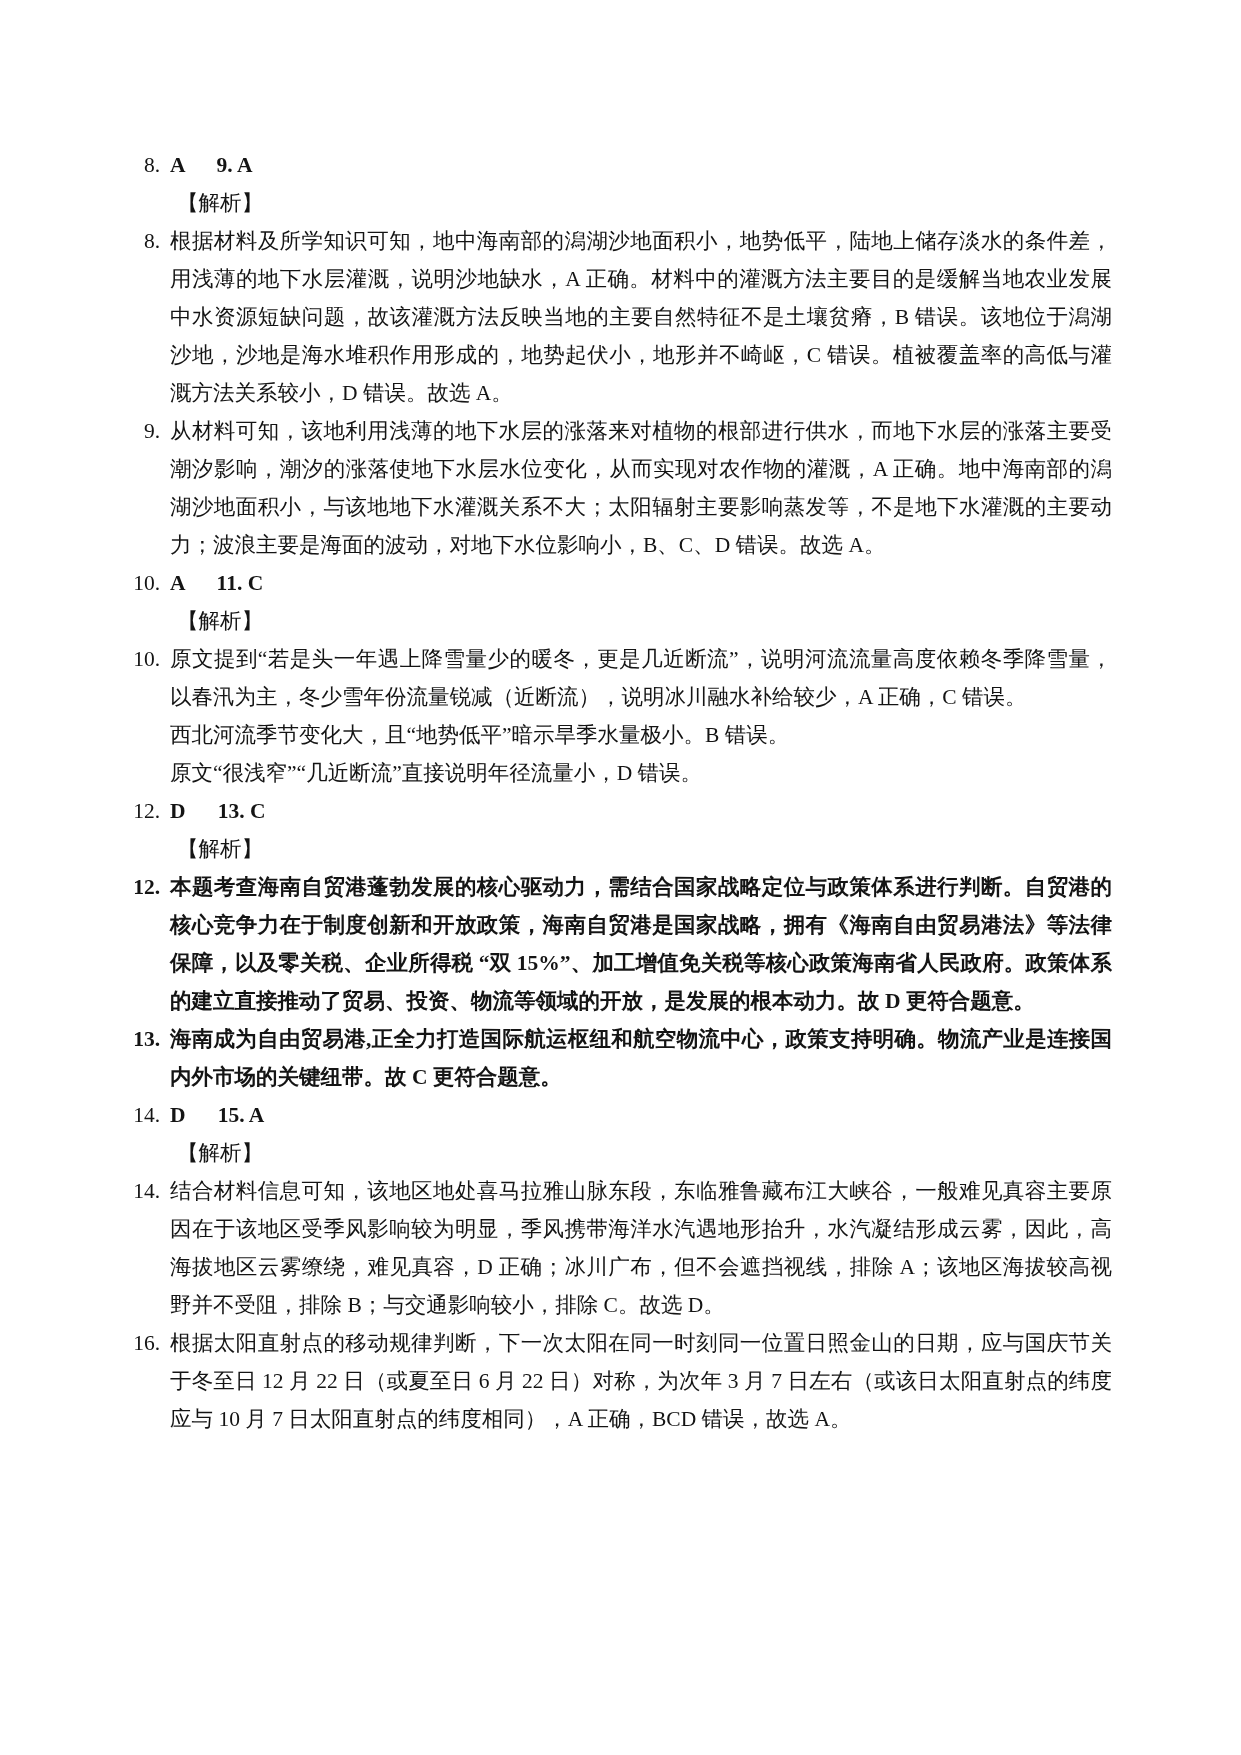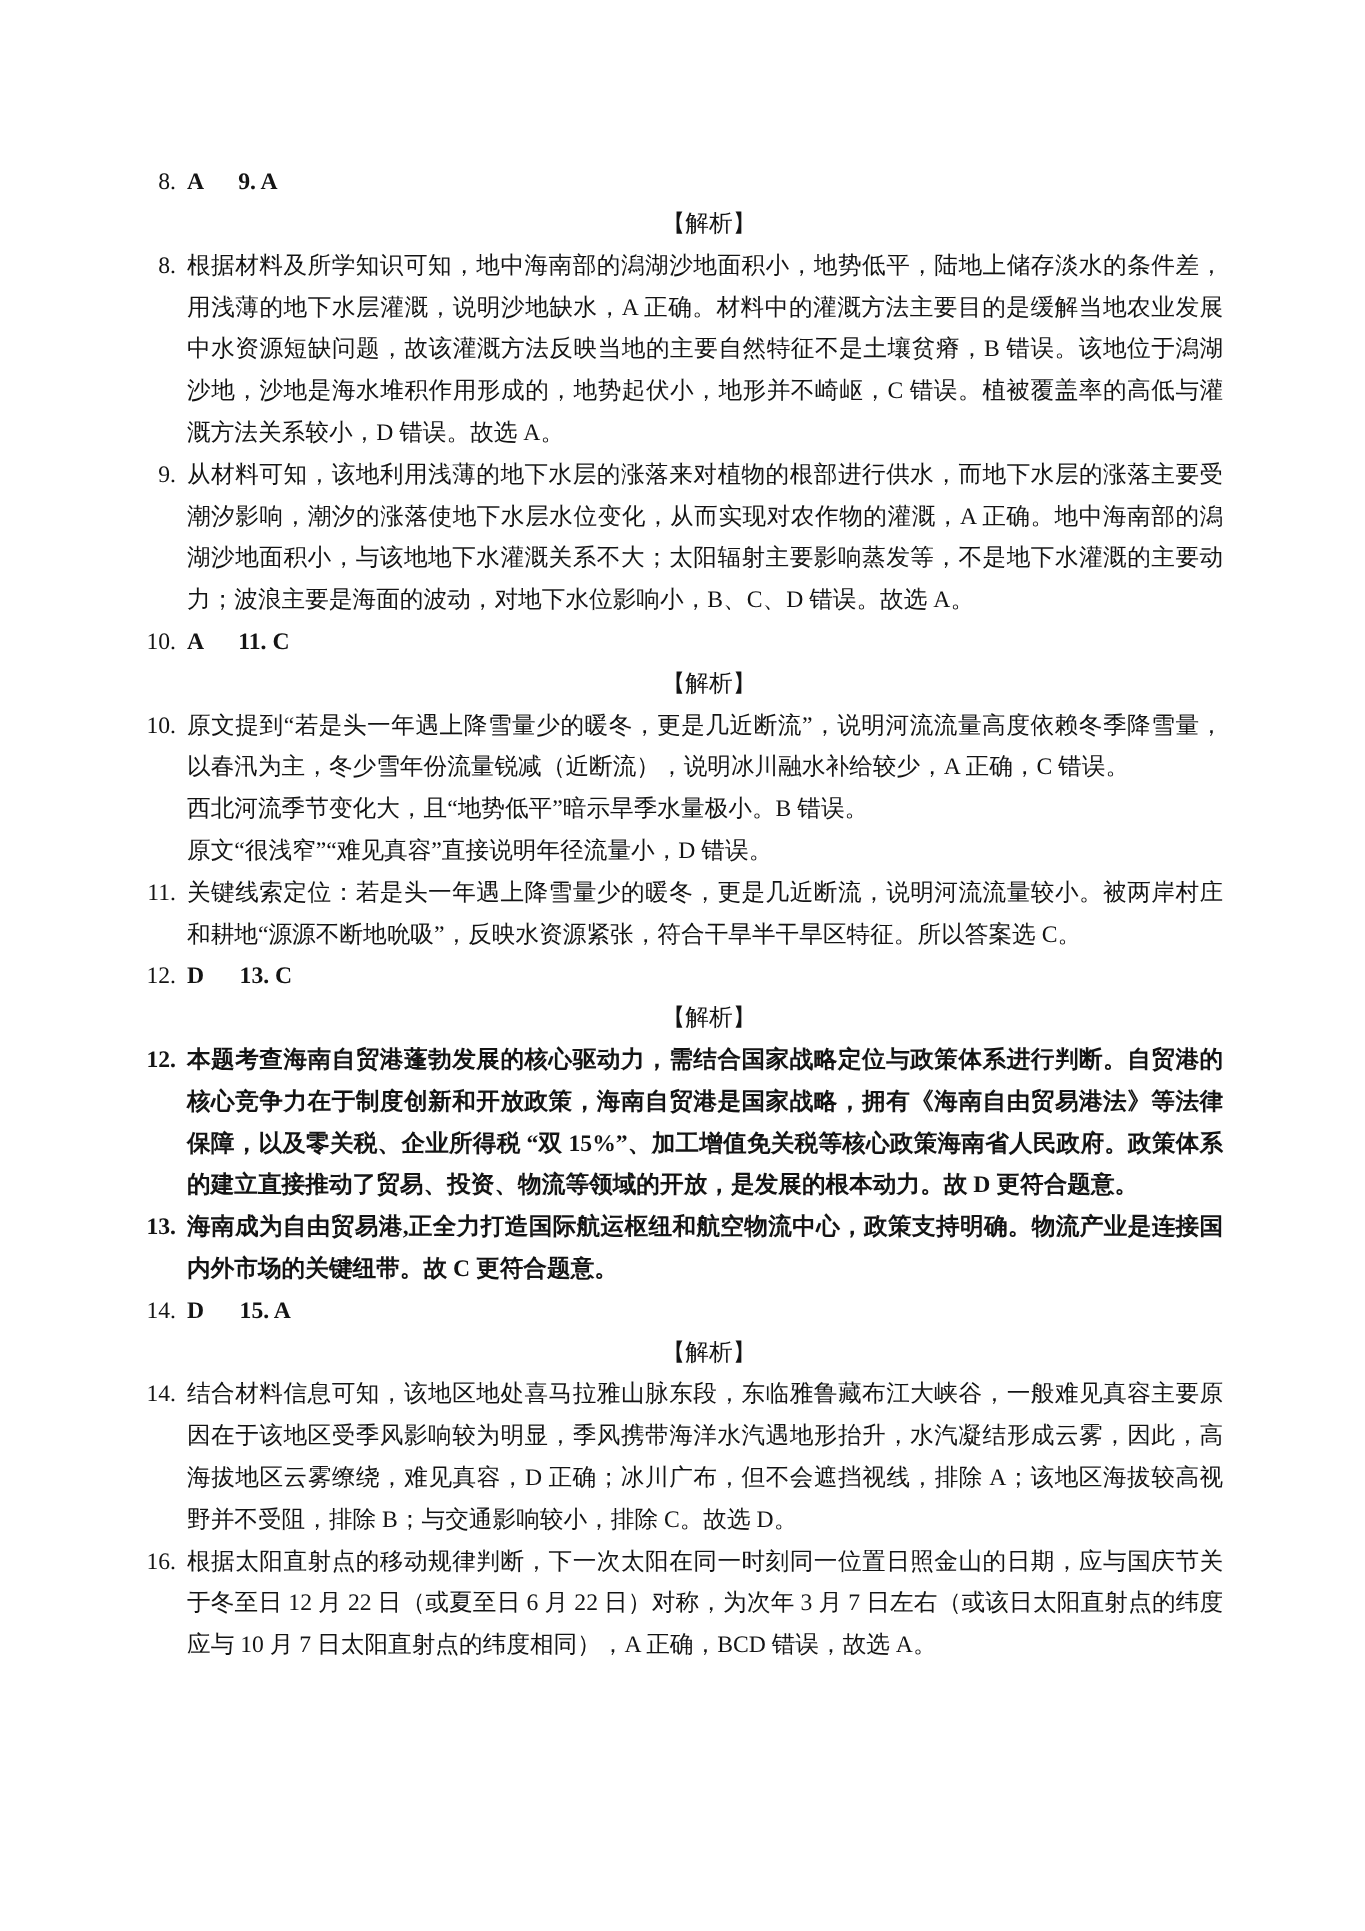--- a/index.html
+++ b/index.html
@@ -36,21 +36,21 @@
     width: 46px;
     text-align: right;
     white-space: pre;
   }
   .rest {
     white-space: pre-wrap;
     font-weight: bold;
   }
   .label-row {
     padding-left: 0;
-    text-align: center;
+    text-align: left;
     margin-left: 29px;
   }
   .bold-item {
     font-weight: 600;
   }
   .block {
     text-align: justify;
   }
 </style>
 </head>
@@ -75,25 +75,21 @@
 
     <div class="row">
       <span class="num">10.</span>
       <span class="rest">A      11. C</span>
     </div>
     <div class="row label-row">【解析】</div>
     <div class="row">
       <span class="num">10.</span>
       <div class="block">原文提到“若是头一年遇上降雪量少的暖冬，更是几近断流”，说明河流流量高度依赖冬季降雪量，以春汛为主，冬少雪年份流量锐减（近断流），说明冰川融水补给较少，A 正确，C 错误。</div>
       <div class="block">西北河流季节变化大，且“地势低平”暗示旱季水量极小。B 错误。</div>
-      <div class="block">原文“很浅窄”“难见真容”直接说明年径流量小，D 错误。</div>
-    </div>
-    <div class="row">
-      <span class="num">11.</span>
-      <div class="block">关键线索定位：若是头一年遇上降雪量少的暖冬，更是几近断流，说明河流流量较小。被两岸村庄和耕地“源源不断地吮吸”，反映水资源紧张，符合干旱半干旱区特征。所以答案选 C。</div>
+      <div class="block">原文“很浅窄”“几近断流”直接说明年径流量小，D 错误。</div>
     </div>
 
     <div class="row">
       <span class="num">12.</span>
       <span class="rest">D      13. C</span>
     </div>
     <div class="row label-row">【解析】</div>
     <div class="row bold-item">
       <span class="num">12.</span>
       <div class="block">本题考查海南自贸港蓬勃发展的核心驱动力，需结合国家战略定位与政策体系进行判断。自贸港的核心竞争力在于制度创新和开放政策，海南自贸港是国家战略，拥有《海南自由贸易港法》等法律保障，以及零关税、企业所得税 “双 15%”、加工增值免关税等核心政策海南省人民政府。政策体系的建立直接推动了贸易、投资、物流等领域的开放，是发展的根本动力。故 D 更符合题意。</div>

